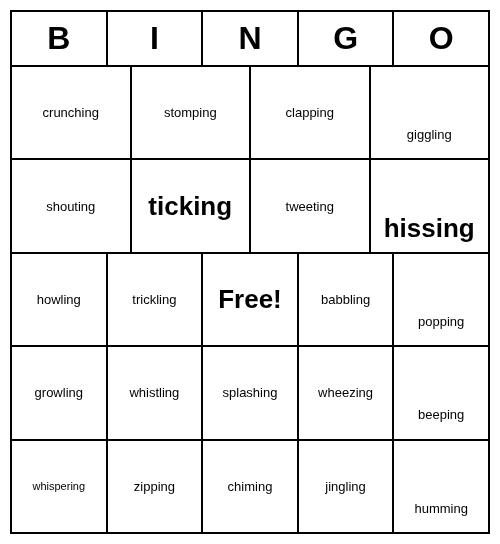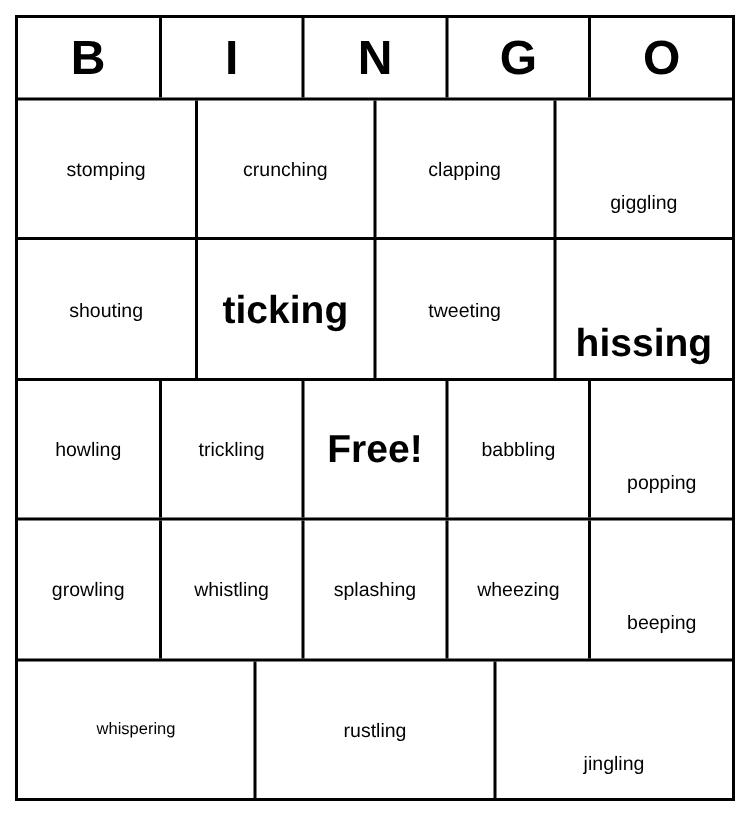--- a/index.html
+++ b/index.html
@@ -93,22 +93,22 @@
 <div class="bingo-card">
   <div class="bingo-header">
   <div class="bingo-header-cell">B</div>
       <div class="bingo-header-cell">I</div>
       <div class="bingo-header-cell">N</div>
       <div class="bingo-header-cell">G</div>
       <div class="bingo-header-cell">O</div>
     </div>
   <div class="bingo-grid">
   <div class="bingo-row">
+        <div class="bingo-cell">crunching</div>
         <div class="bingo-cell">stomping</div>
-        <div class="bingo-cell">crunching</div>
         <div class="bingo-cell">clapping</div>
         <div class="bingo-cell">giggling</div>
       </div>
       <div class="bingo-row">
         <div class="bingo-cell">shouting</div>
         <div class="bingo-cell cell-large">ticking</div>
         <div class="bingo-cell">tweeting</div>
         <div class="bingo-cell cell-large">hissing</div>
       </div>
       <div class="bingo-row">
@@ -120,17 +120,19 @@
       </div>
       <div class="bingo-row">
         <div class="bingo-cell">growling</div>
         <div class="bingo-cell">whistling</div>
         <div class="bingo-cell">splashing</div>
         <div class="bingo-cell">wheezing</div>
         <div class="bingo-cell">beeping</div>
       </div>
       <div class="bingo-row">
         <div class="bingo-cell cell-small">whispering</div>
-        <div class="bingo-cell">rustling</div>
+        <div class="bingo-cell">zipping</div>
+        <div class="bingo-cell">chiming</div>
         <div class="bingo-cell">jingling</div>
+        <div class="bingo-cell">humming</div>
       </div>
     </div>
 </div>
 
 </body></html>

